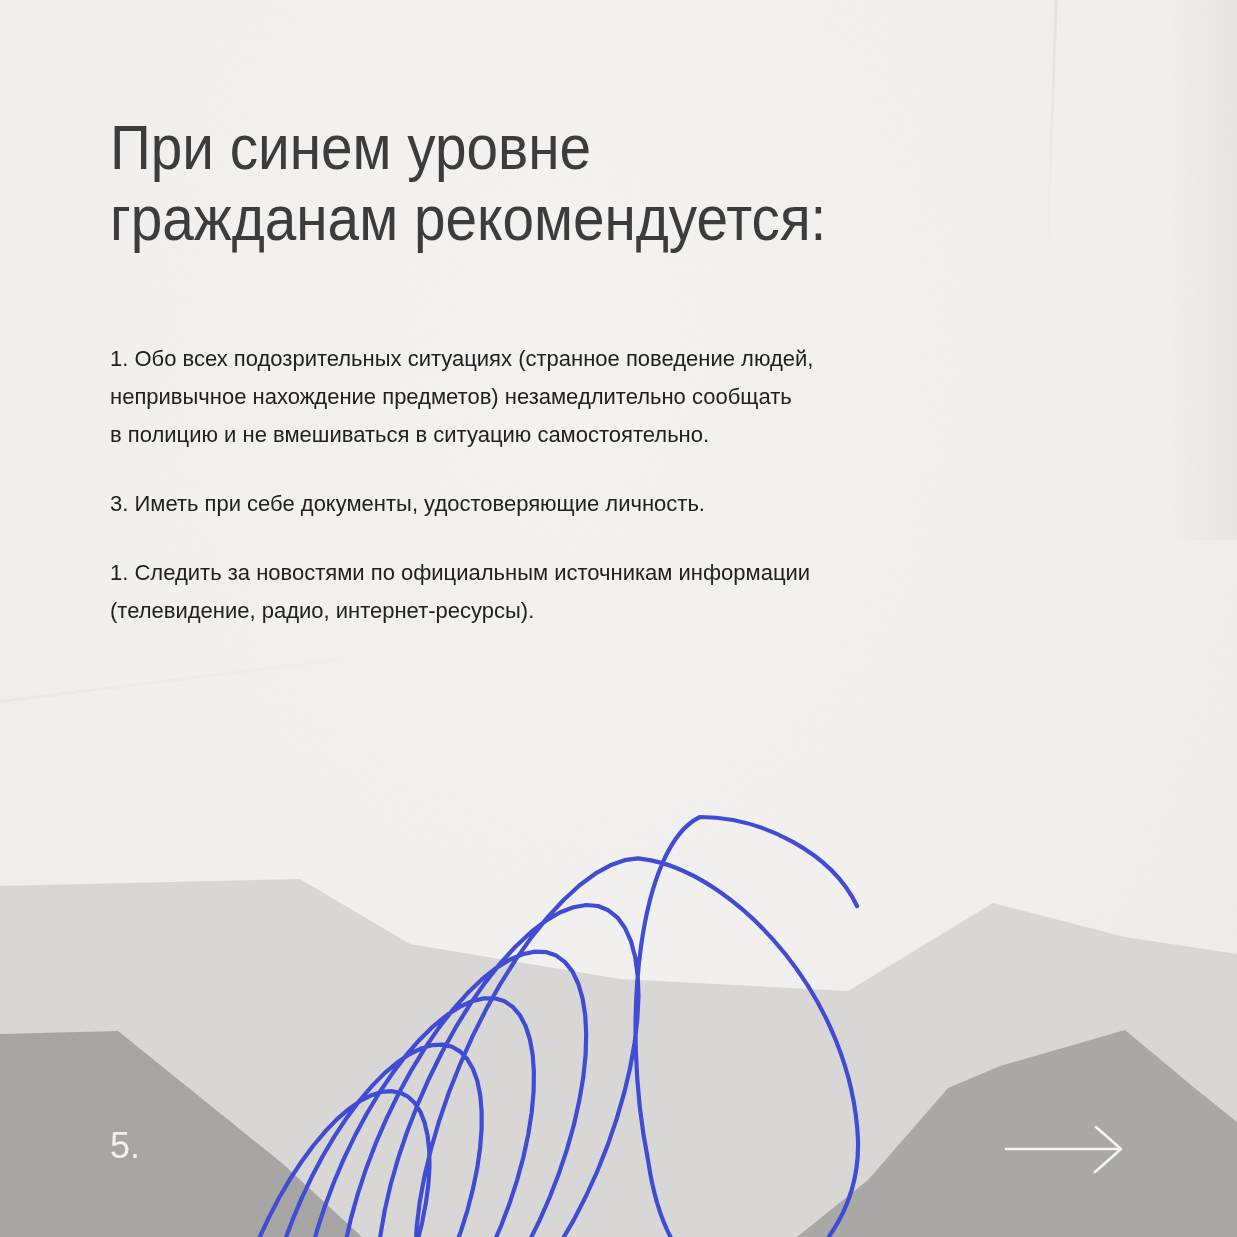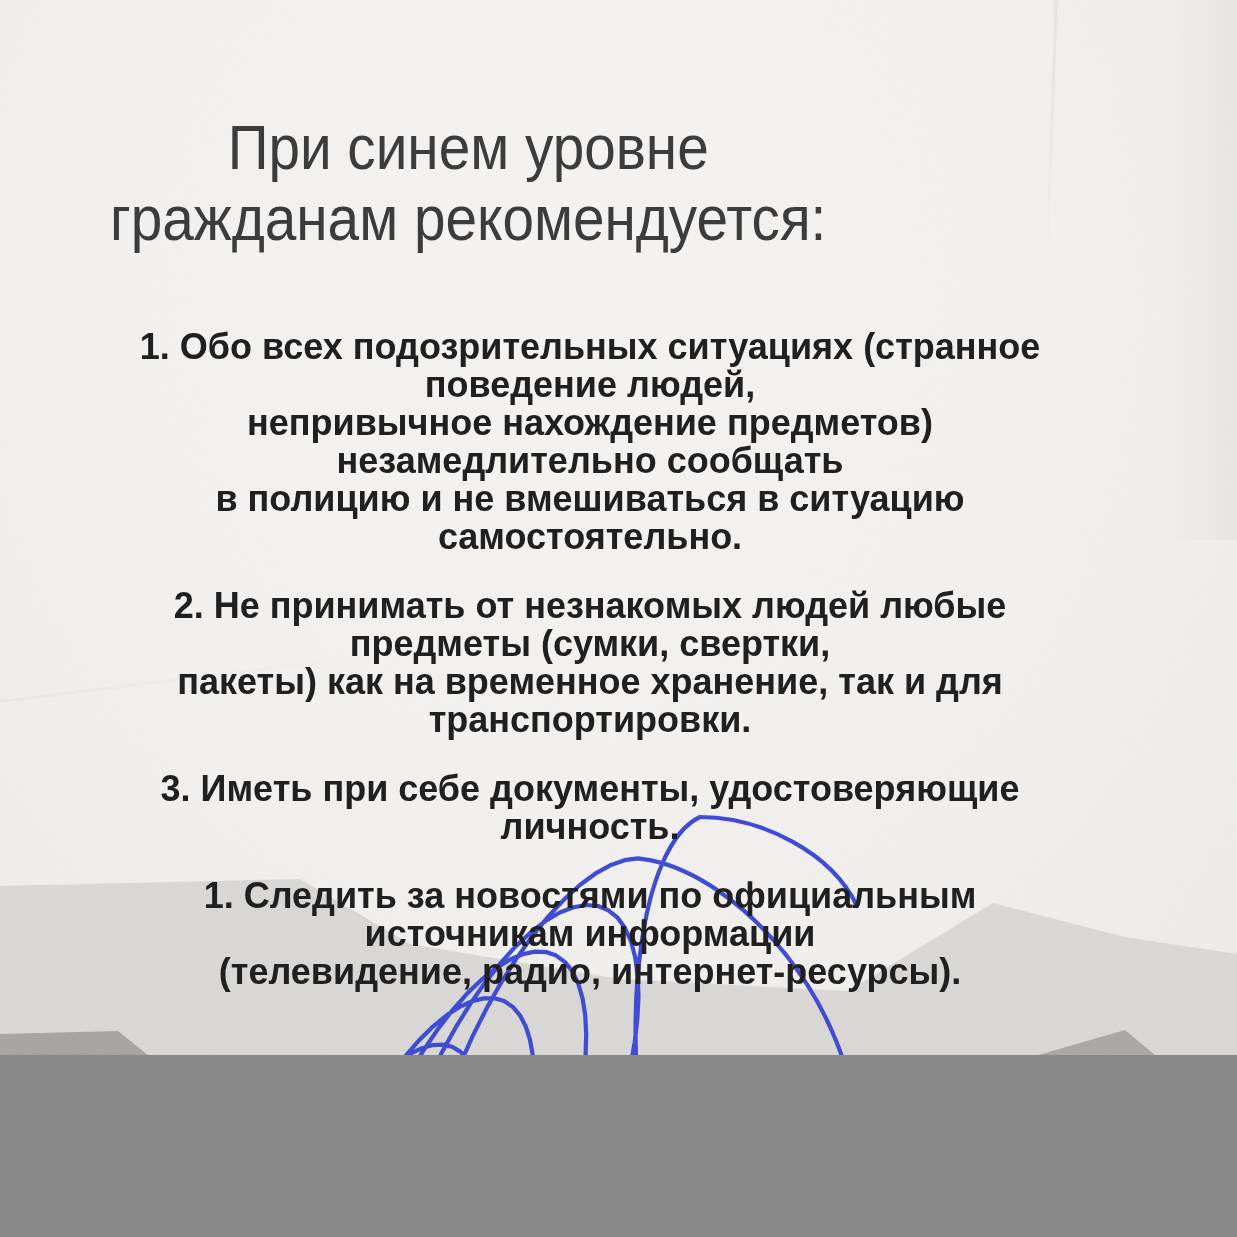--- a/index.html
+++ b/index.html
@@ -1,23 +1,22 @@
 <!DOCTYPE html>
 <html><head>
 <meta charset="utf-8">
 <style>
   html, body { margin: 0; padding: 0; background: #888; }
   .canvas {
     position: relative;
     width: 1237px;
-    height: 1055px;
+    height: 1237px;
     overflow: hidden;
     background: radial-gradient(ellipse at 45% 28%, #f5f4f2 0%, #f2f1ef 55%, #edecea 100%);
     font-family: "Liberation Sans", "DejaVu Sans", sans-serif;
-    text-align: center;
   }
   .crease { position: absolute; pointer-events: none; }
   .crease-1 {
     left: 1050px; top: 0; width: 3px; height: 270px;
     background: linear-gradient(to bottom, rgba(0,0,0,0.06), rgba(0,0,0,0));
     transform: rotate(2deg);
   }
   .crease-2 {
     left: 1168px; top: 0; width: 69px; height: 540px;
     background: linear-gradient(to right, rgba(0,0,0,0), rgba(0,0,0,0.035));
@@ -38,22 +37,22 @@
     letter-spacing: 0px;
     transform: scaleX(0.9);
     transform-origin: 0 0;
     white-space: pre-line;
   }
   .list {
     position: absolute; left: 110px; top: 324px; z-index: 2;
     width: 960px;
   }
   .list p {
-    margin: 4px 0 31px 0;
-    font-size: 36px; line-height: 38px; font-weight: 700;
+    margin: 16px 0 31px 0;
+    font-size: 22px; line-height: 38px; font-weight: 400;
     color: #202020;
     white-space: pre-line;
   }
   .page-number {
     position: absolute; left: 110px; top: 1126px; z-index: 3;
     font-size: 36px; line-height: 40px; font-weight: 400;
     color: #f2f0ec;
   }
   .next-arrow {
     position: absolute; left: 999px; top: 1120px; z-index: 3;
@@ -89,22 +88,20 @@
     <rect width="1237" height="1237" filter="url(#grain)" opacity="0.055"></rect>
   </svg>
 
   <h1 class="title">При синем уровне
 гражданам рекомендуется:</h1>
 
   <div class="list">
     <p>1. Обо всех подозрительных ситуациях (странное поведение людей,
 непривычное нахождение предметов) незамедлительно сообщать
 в полицию и не вмешиваться в ситуацию самостоятельно.</p>
-    <p>2. Не принимать от незнакомых людей любые предметы (сумки, свертки,
-пакеты) как на временное хранение, так и для транспортировки.</p>
     <p>3. Иметь при себе документы, удостоверяющие личность.</p>
     <p>1. Следить за новостями по официальным источникам информации
 (телевидение, радио, интернет-ресурсы).</p>
   </div>
 
   <div class="page-number">5.</div>
 
   <div class="next-arrow">
     <svg width="140" height="60" viewBox="0 0 140 60">
       <path d="M7 29 L121 29 M97 7 L122 29 L96 52" fill="none" stroke-width="2.6" stroke-linecap="round" stroke-linejoin="round" stroke="#f5f4f1"></path>

